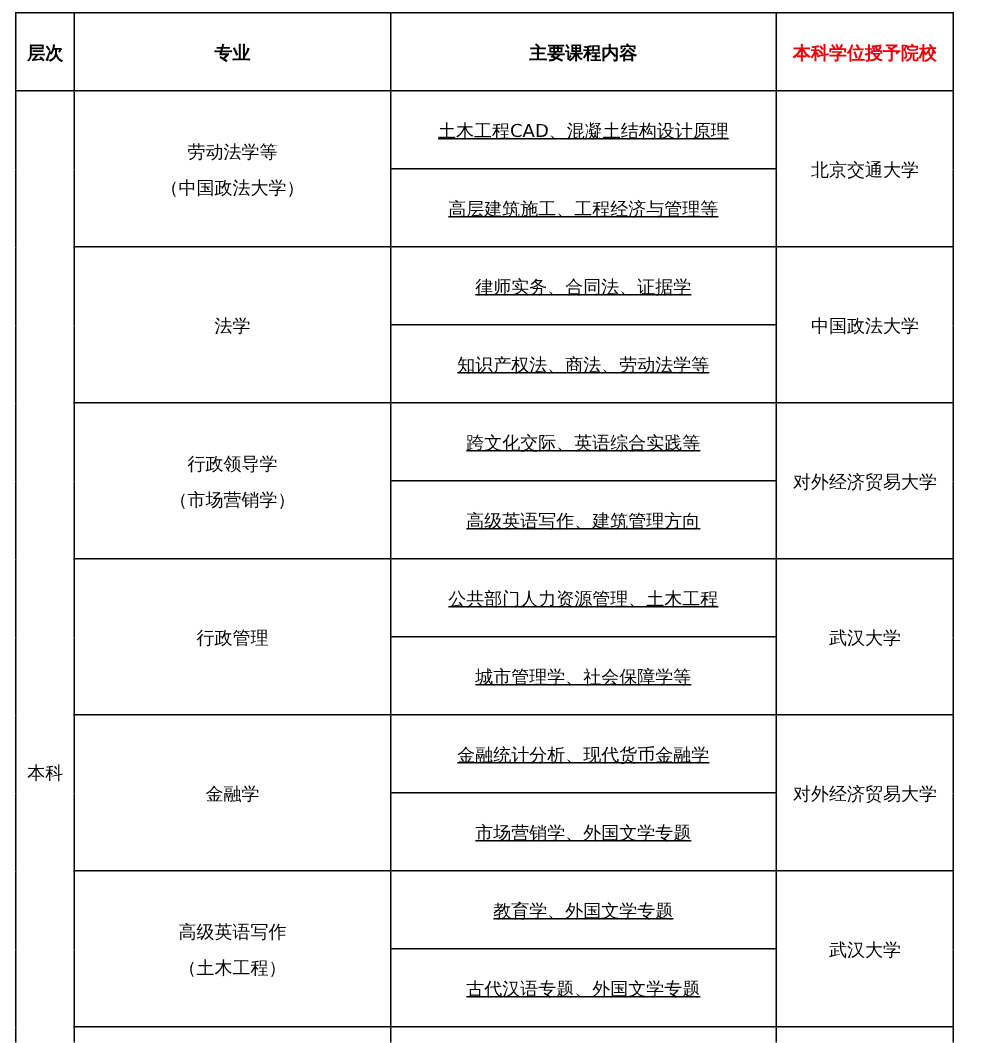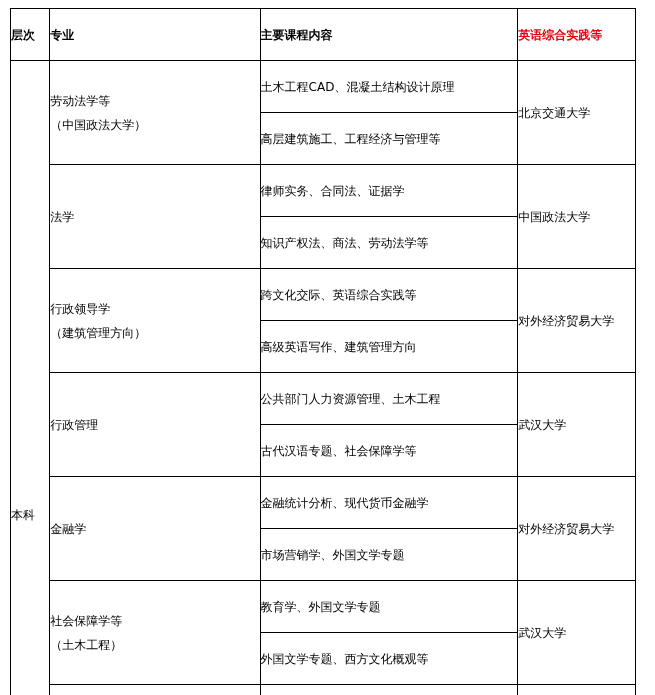--- a/index.html
+++ b/index.html
@@ -5,47 +5,47 @@
   html, body { margin: 0; padding: 0; background: #ffffff; }
   body { width: 655px; height: 695px; overflow: hidden; position: relative;
          font-family: "DejaVu Sans", "Liberation Sans", sans-serif; color: #000; }
   table.degree-table {
     position: absolute; left: 10px; top: 8px;
     border-collapse: collapse; table-layout: fixed;
     width: 626px;
   }
   table.degree-table td, table.degree-table th {
     border: 1px solid #000;
-    text-align: left; vertical-align: middle;
+    text-align: center; vertical-align: middle;
     font-size: 12px; line-height: 24px; padding: 0;
   }
   th { font-weight: bold; height: 51px; }
   th.red { color: #e8000b; }
-  td.sub { height: 51px; }
+  td.sub { height: 51px; text-decoration: underline; }
   .col1 { width: 39px; }
   .col2 { width: 209px; }
   .col3 { width: 256px; }
   .col4 { width: 117px; }
 </style>
 </head>
 <body>
 
 <table class="degree-table">
   <colgroup>
     <col class="col1">
       <col class="col2">
       <col class="col3">
       <col class="col4">
   </colgroup>
   <thead>
     <tr>
       <th>层次</th>
       <th>专业</th>
       <th>主要课程内容</th>
-      <th class="red">英语综合实践等</th>
+      <th class="red">本科学位授予院校</th>
     </tr>
   </thead>
   <tbody>
 
     <tr>
       <td rowspan="14" style="vertical-align: top; padding-top: 442px;"><span>本科</span></td>
       <td rowspan="2">
         <div>劳动法学等</div>
         <div>（中国政法大学）</div>
       </td>
@@ -63,61 +63,61 @@
       <td class="sub">律师实务、合同法、证据学</td>
       <td rowspan="2">中国政法大学</td>
     </tr>
     <tr>
       <td class="sub">知识产权法、商法、劳动法学等</td>
     </tr>
 
     <tr>
       <td rowspan="2">
         <div>行政领导学</div>
-        <div>（建筑管理方向）</div>
+        <div>（市场营销学）</div>
       </td>
       <td class="sub">跨文化交际、英语综合实践等</td>
       <td rowspan="2">对外经济贸易大学</td>
     </tr>
     <tr>
       <td class="sub">高级英语写作、建筑管理方向</td>
     </tr>
 
     <tr>
       <td rowspan="2">
         <div>行政管理</div>
       </td>
       <td class="sub">公共部门人力资源管理、土木工程</td>
       <td rowspan="2">武汉大学</td>
     </tr>
     <tr>
-      <td class="sub">古代汉语专题、社会保障学等</td>
+      <td class="sub">城市管理学、社会保障学等</td>
     </tr>
 
     <tr>
       <td rowspan="2">
         <div>金融学</div>
       </td>
       <td class="sub">金融统计分析、现代货币金融学</td>
       <td rowspan="2">对外经济贸易大学</td>
     </tr>
     <tr>
       <td class="sub">市场营销学、外国文学专题</td>
     </tr>
 
     <tr>
       <td rowspan="2">
-        <div>社会保障学等</div>
+        <div>高级英语写作</div>
         <div>（土木工程）</div>
       </td>
       <td class="sub">教育学、外国文学专题</td>
       <td rowspan="2">武汉大学</td>
     </tr>
     <tr>
-      <td class="sub">外国文学专题、西方文化概观等</td>
+      <td class="sub">古代汉语专题、外国文学专题</td>
     </tr>
 
     <tr>
       <td rowspan="2"></td>
       <td class="sub"></td>
       <td rowspan="2"></td>
     </tr>
 
   </tbody>
 </table>

